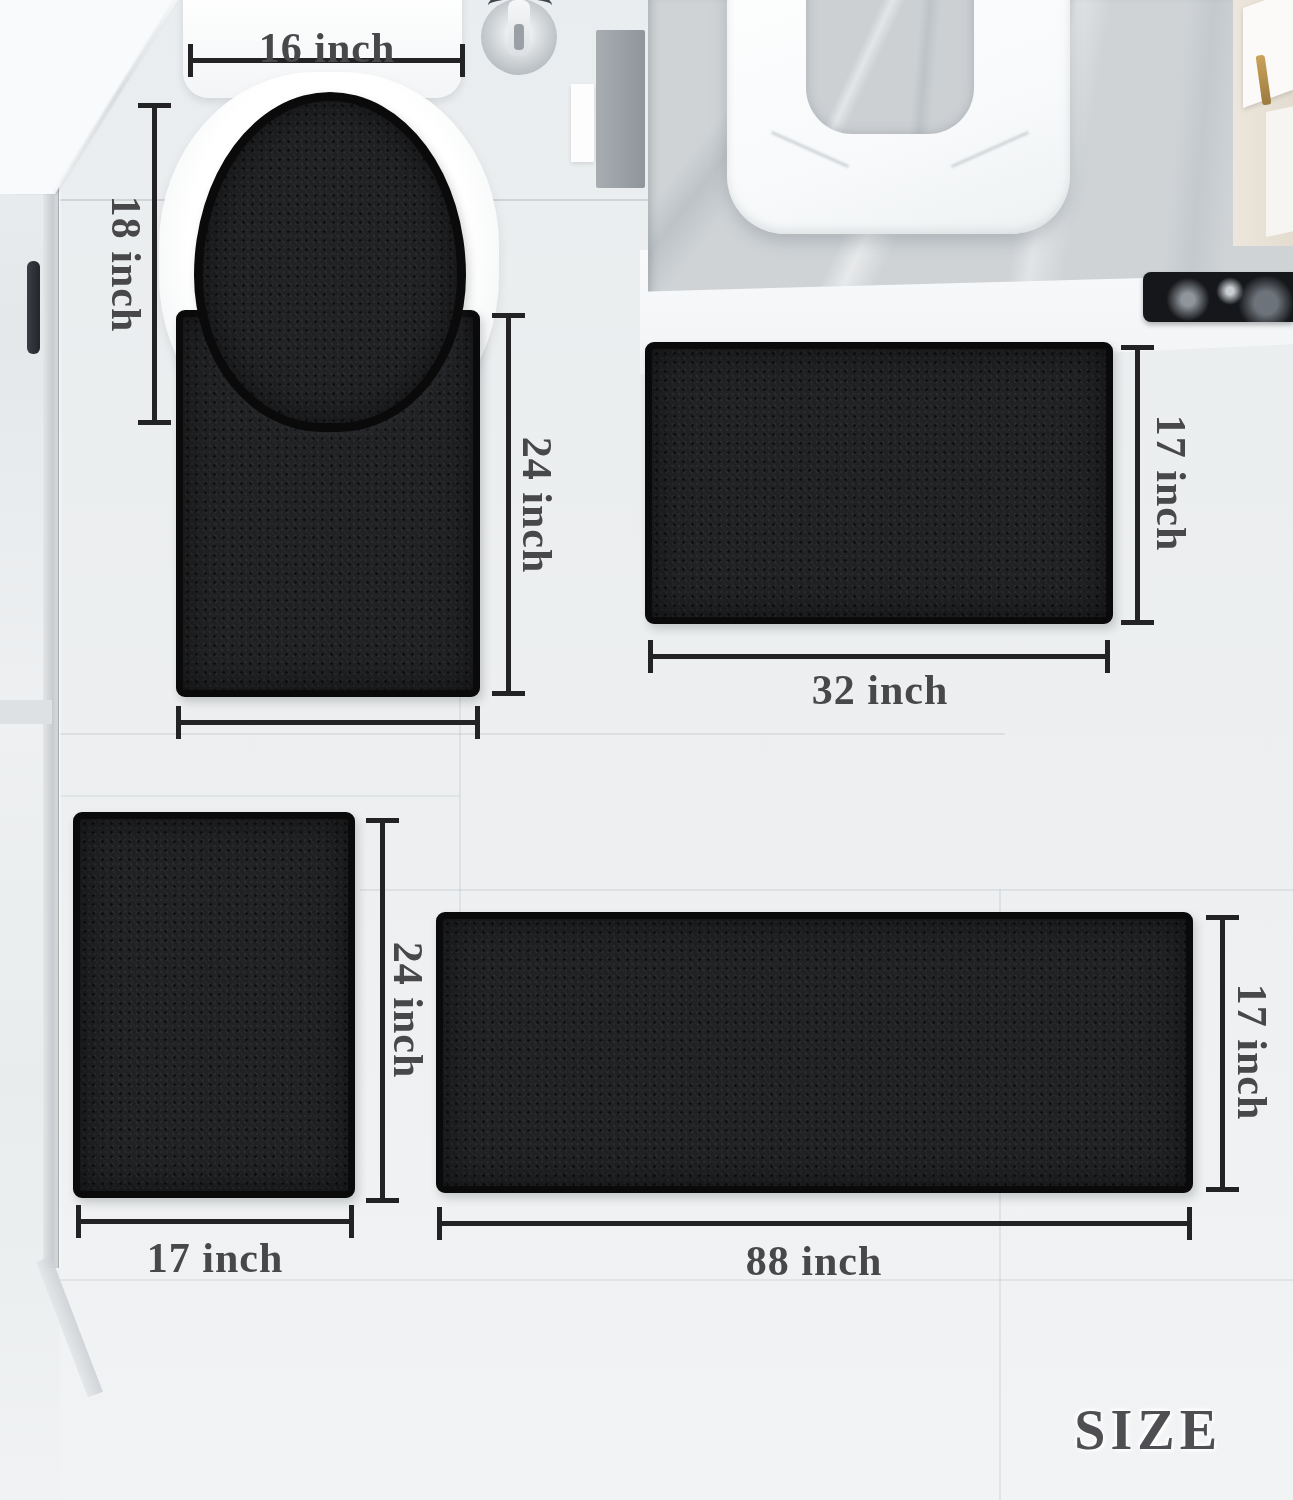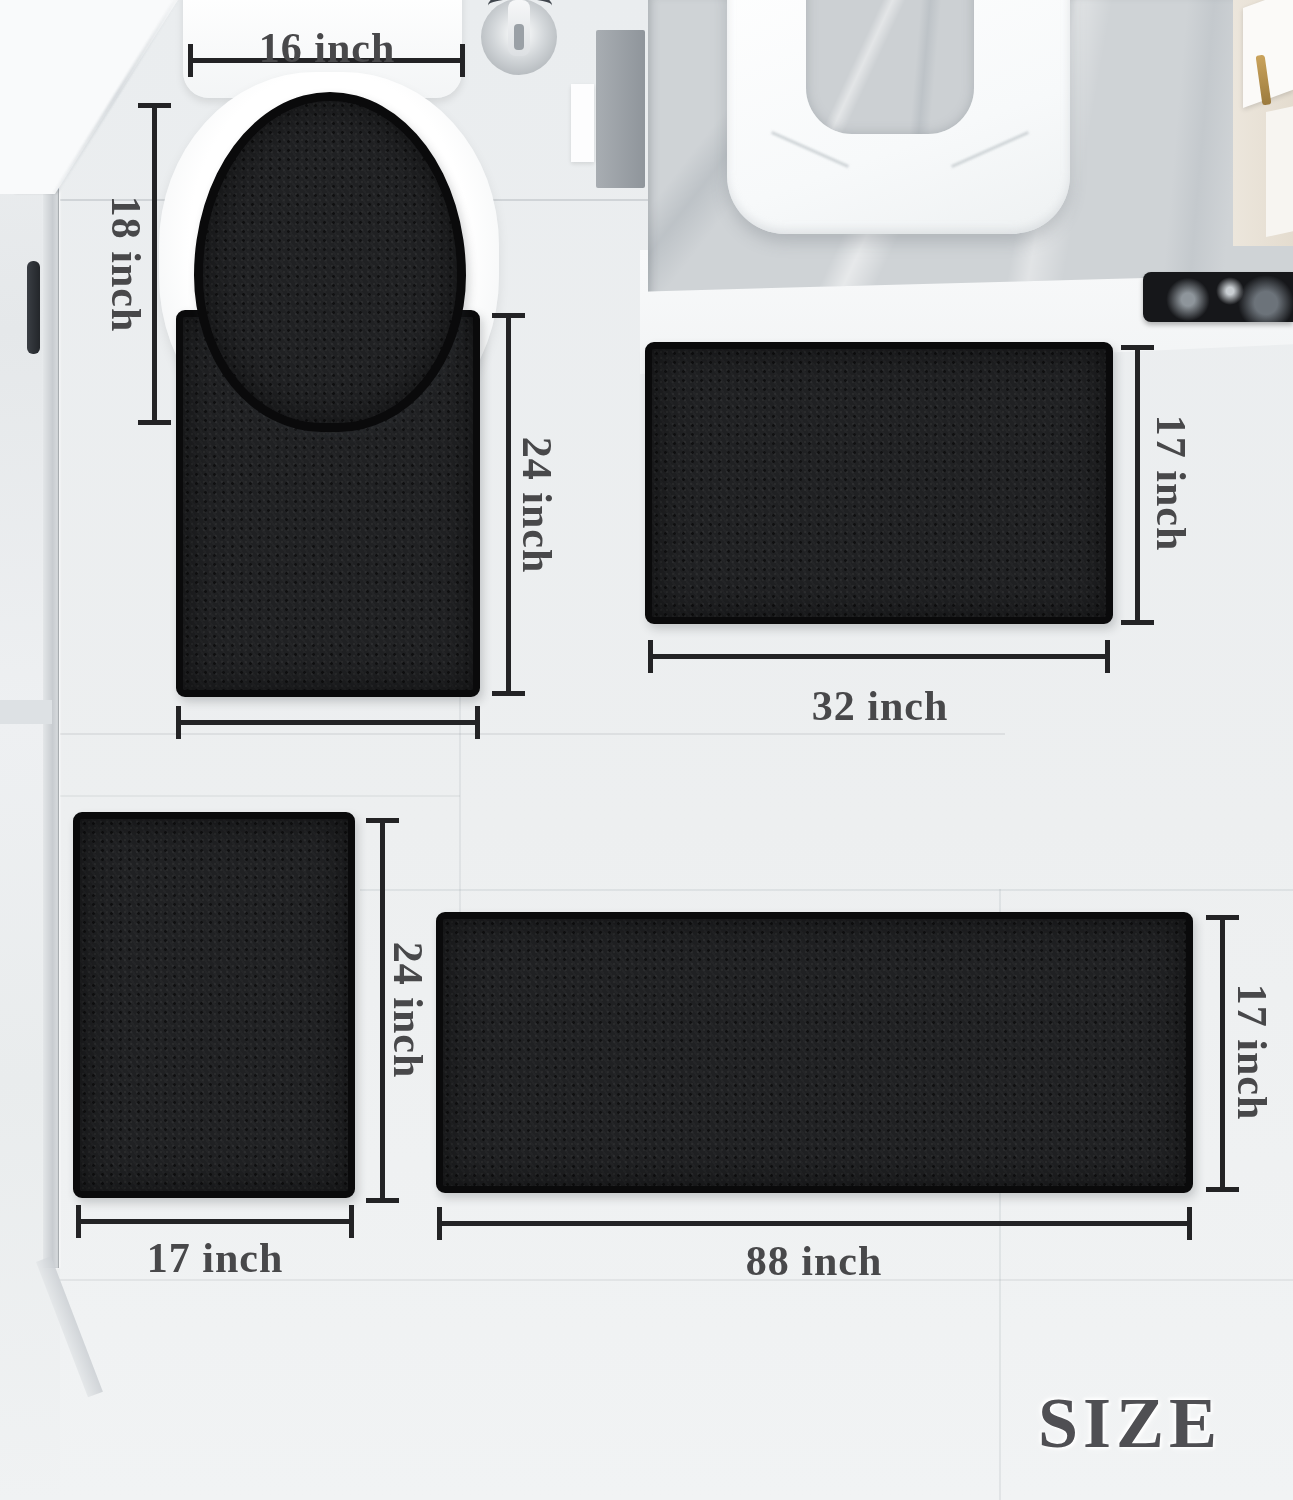--- a/index.html
+++ b/index.html
@@ -105,21 +105,21 @@
   .dimh::before,.dimh::after{content:"";position:absolute;top:-14px;width:5px;height:33px;background:#232325;}
   .dimh::before{left:0;} .dimh::after{right:0;}
   .dimv{position:absolute;width:5px;background:#232325;}
   .dimv::before,.dimv::after{content:"";position:absolute;left:-14px;width:33px;height:5px;background:#232325;}
   .dimv::before{top:0;} .dimv::after{bottom:0;}
   
   .lbl{position:absolute;font-weight:700;font-size:42px;color:#48484a;white-space:nowrap;
     transform:translate(-50%,-50%);letter-spacing:1px;}
   .lbl-v{transform:translate(-50%,-50%) rotate(90deg);}
   .title{position:absolute;right:71px;bottom:40px;text-align:center;
-    font-weight:700;font-size:72px;line-height:1.03;letter-spacing:5px;color:#4f4f53;
+    font-weight:700;font-size:56px;line-height:1.03;letter-spacing:5px;color:#4f4f53;
     text-shadow:-2px -2px 3px rgba(255,255,255,.95),2px 2px 3px rgba(255,255,255,.95),0 0 12px rgba(255,255,255,.7);}.z2{z-index:2}.z3{z-index:3}.z4{z-index:4}.z5{z-index:5}.z6{z-index:6}.z7{z-index:7}
 </style>
 </head>
 <body>
 
 <div class="stage">
 
   <div class="seam" style="left:57px;top:199px;width:591px;height:2px;"></div>
   <div class="seam" style="left:0;top:733px;width:1005px;height:2px;opacity:.6;"></div>
   <div class="seam" style="left:0;top:795px;width:460px;height:2px;opacity:.45;"></div>
@@ -172,21 +172,21 @@
   <div class="dimh z7" style="left:648px;top:654px;width:462px;"></div>
   <div class="dimv z7" style="left:380px;top:818px;height:385px;"></div>
   <div class="dimh z7" style="left:76px;top:1219px;width:278px;"></div>
   <div class="dimv z7" style="left:1220px;top:915px;height:277px;"></div>
   <div class="dimh z7" style="left:437px;top:1221px;width:755px;"></div>
 
   <div class="lbl z7" style="left:327px;top:48px;">16 inch</div>
   <div class="lbl lbl-v z7" style="left:126px;top:264px;">18 inch</div>
   <div class="lbl lbl-v z7" style="left:537px;top:505px;">24 inch</div>
   <div class="lbl lbl-v z7" style="left:1171px;top:483px;">17 inch</div>
-  <div class="lbl z7" style="left:880px;top:690px;margin-top:16px;">32 inch</div>
+  <div class="lbl z7" style="left:880px;top:690px;">32 inch</div>
   <div class="lbl lbl-v z7" style="left:408px;top:1010px;">24 inch</div>
   <div class="lbl z7" style="left:215px;top:1258px;">17 inch</div>
   <div class="lbl lbl-v z7" style="left:1252px;top:1052px;">17 inch</div>
   <div class="lbl z7" style="left:814px;top:1261px;">88 inch</div>
 
   <div class="title z7">
     <div>SIZE</div>
   </div>
 
 </div>

